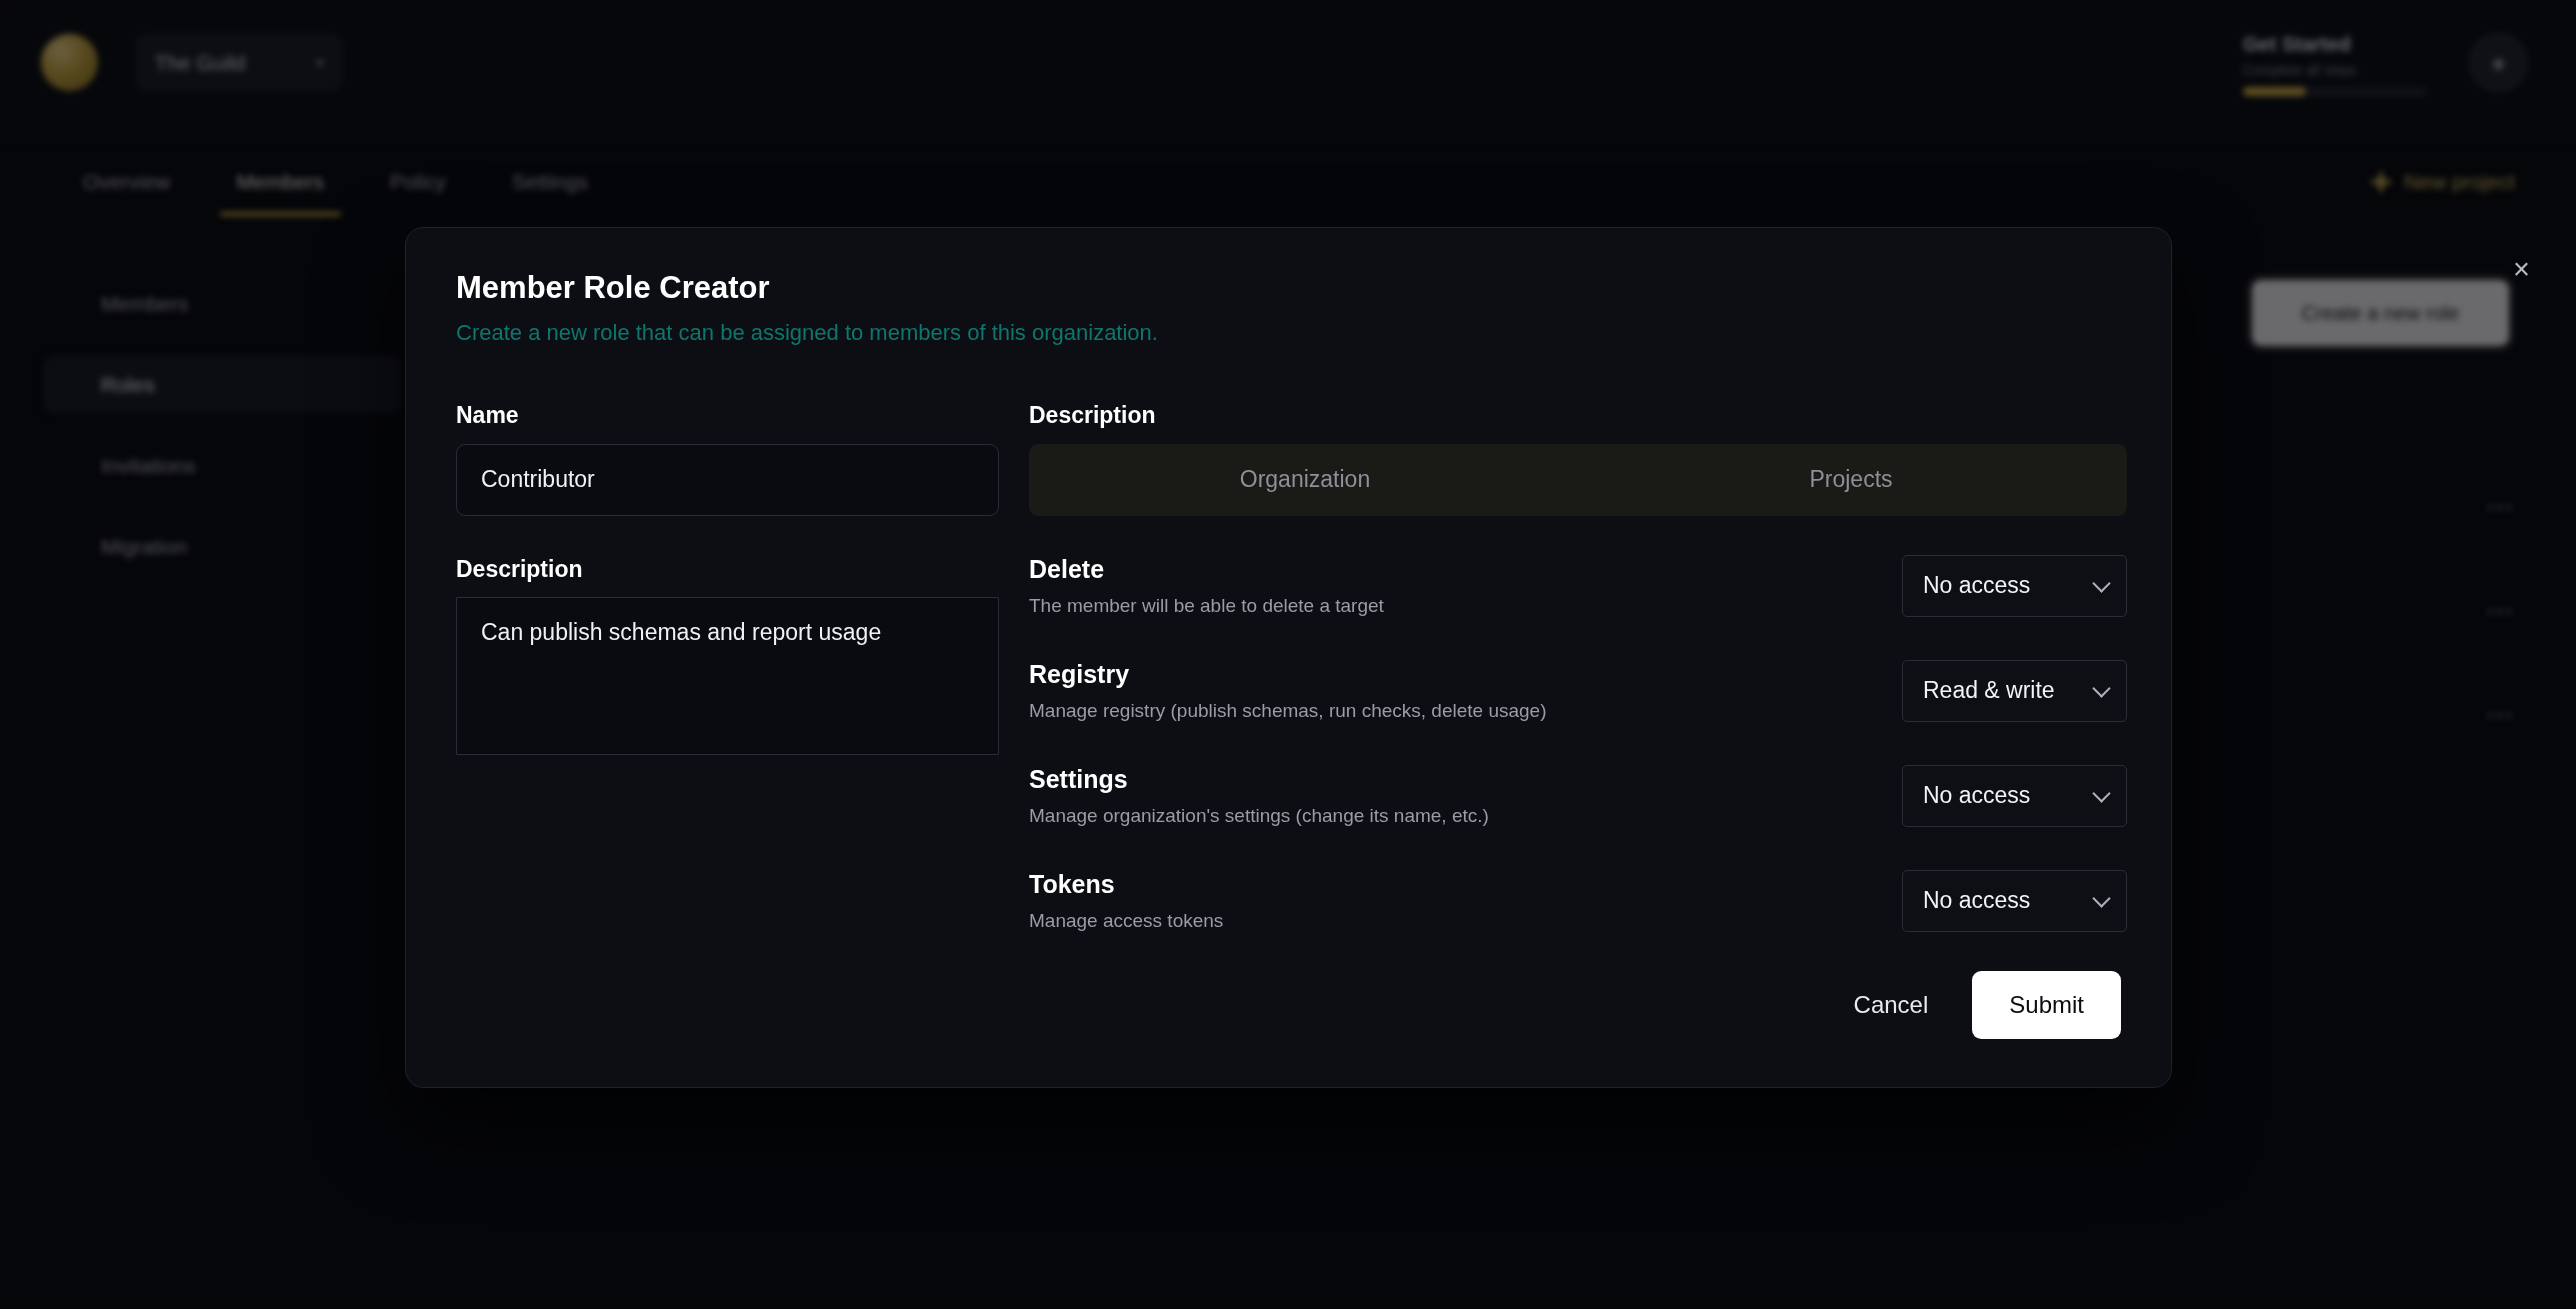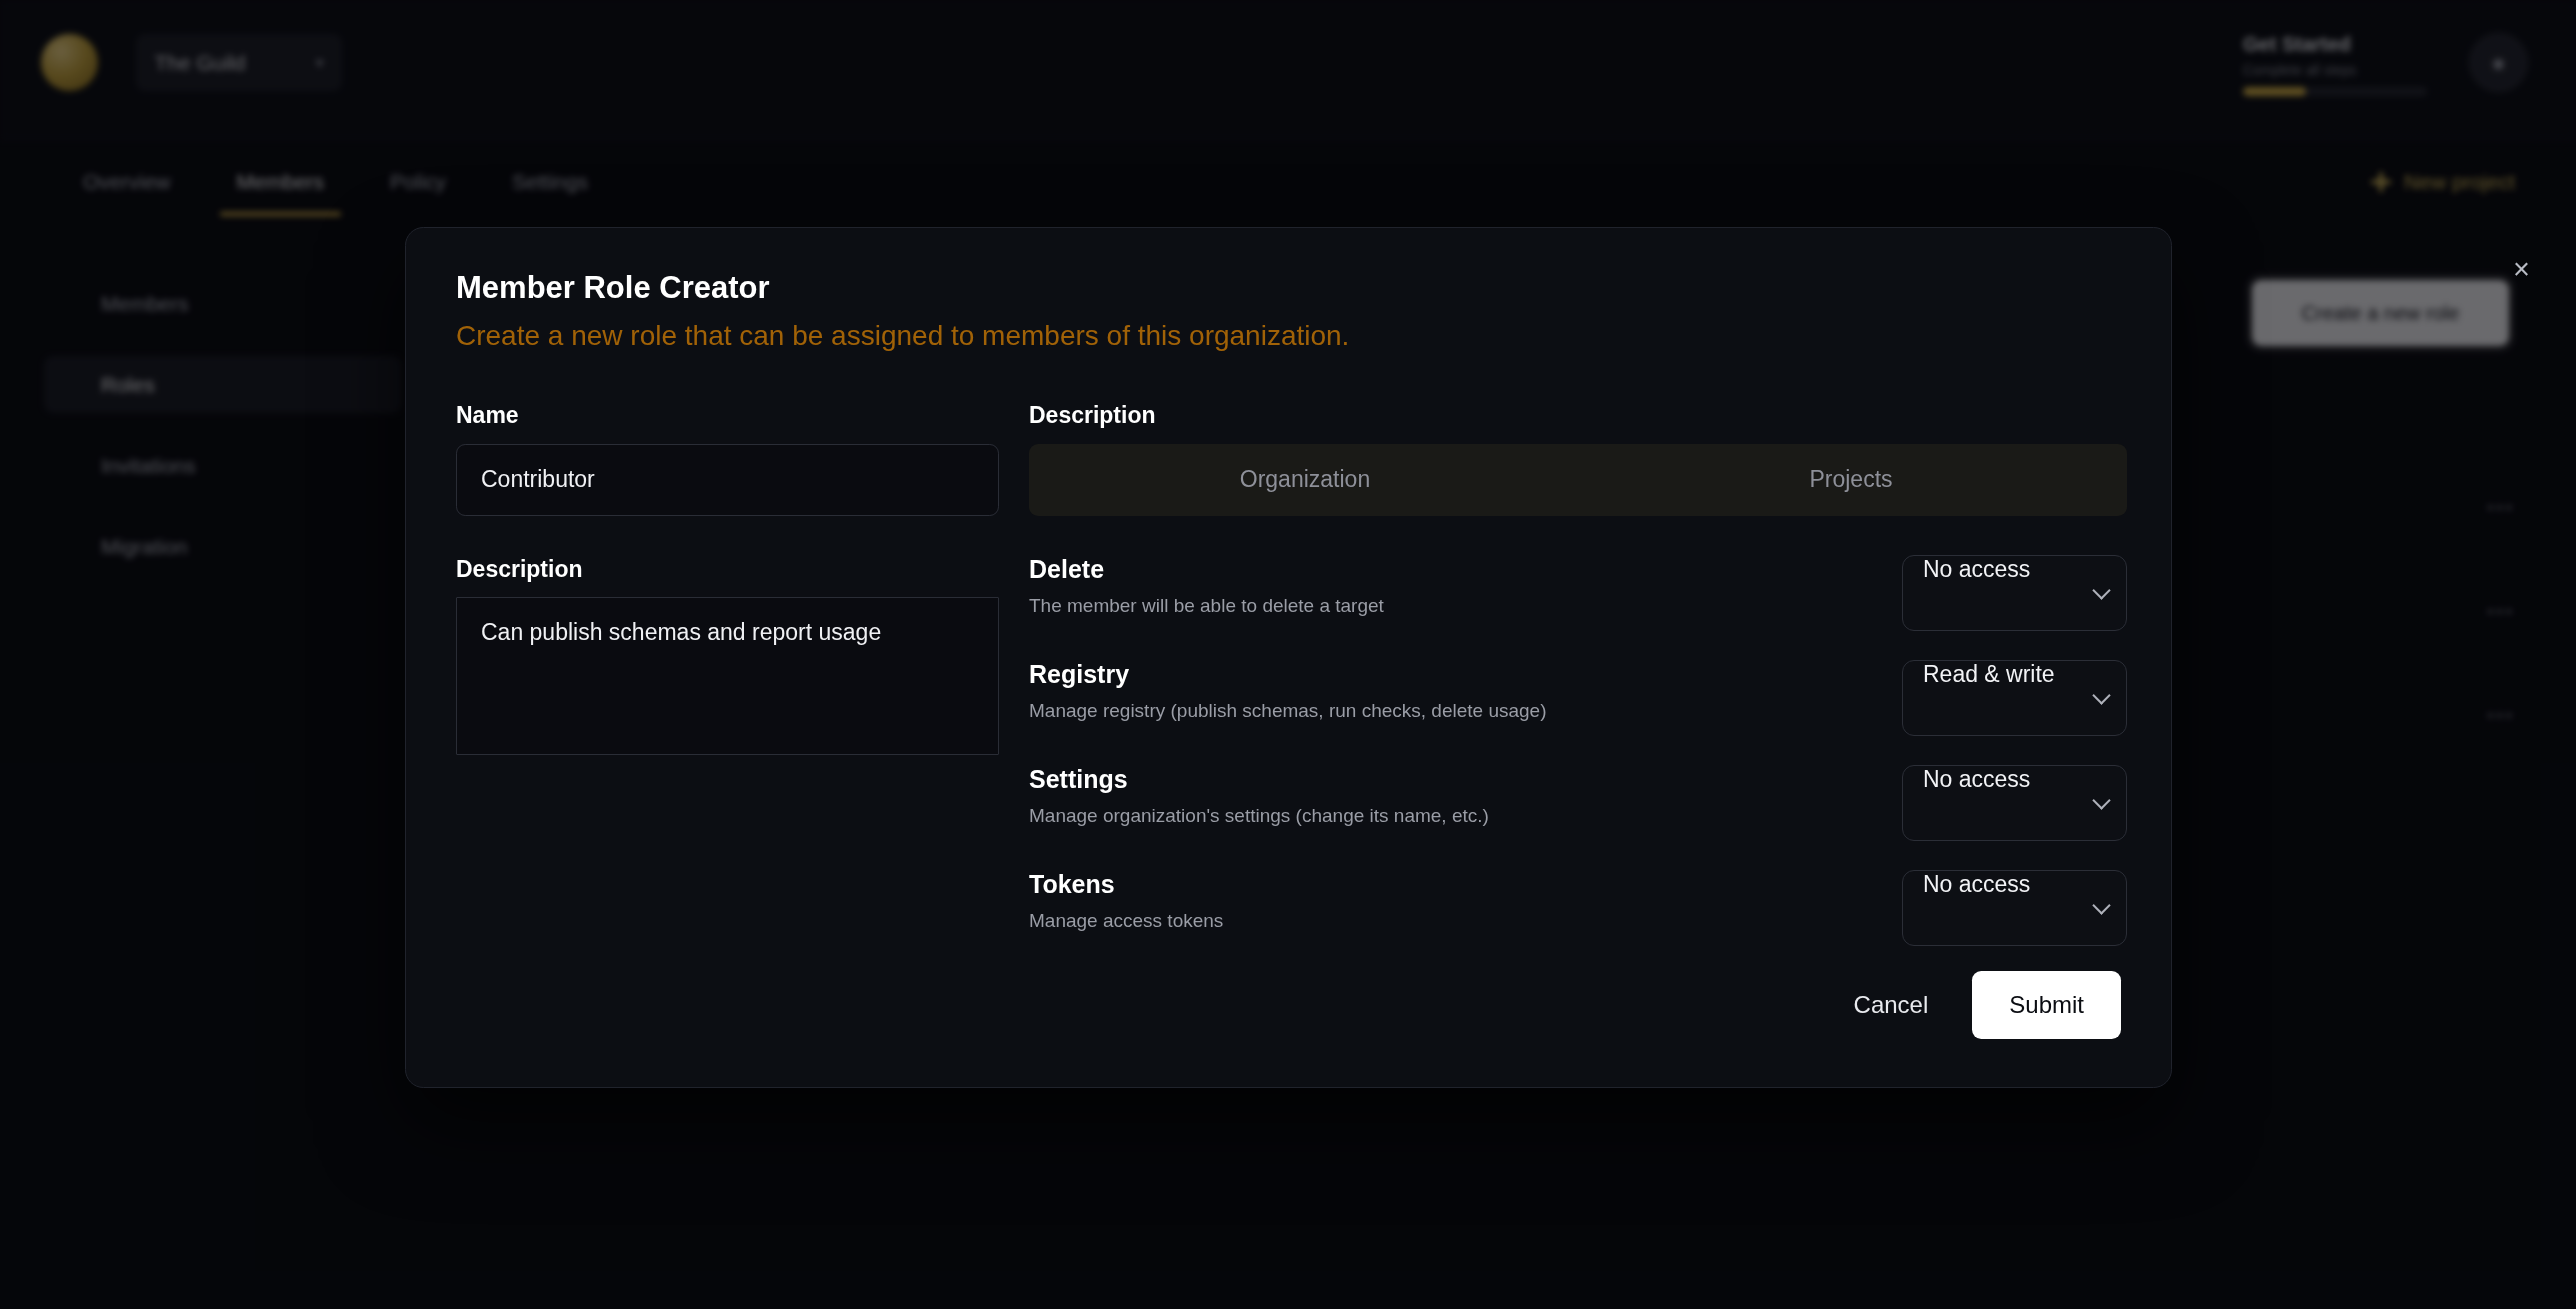--- a/index.html
+++ b/index.html
@@ -128,21 +128,21 @@
     color: #b8bbc4; font-size: 29px; line-height: 31px;
     text-align: center; cursor: pointer;
     background: none; border: none;
   }
   .modal-title {
     position: absolute; left: 50px; top: 42px;
     color: #ffffff; font-size: 31px; font-weight: 700;
   }
   .modal-sub {
     position: absolute; left: 50px; top: 92px;
-    color: #a16207; font-size: 28px;
+    color: #0f766e; font-size: 22px;
   }
 
   .label {
     color: #ffffff; font-size: 23px; font-weight: 700;
   }
 
   
   .left-col { position: absolute; left: 50px; top: 174px; width: 543px; }
   .field-label { margin-bottom: 14.7px; }
   .text-input {
@@ -180,24 +180,24 @@
 
   .perm-list { margin-top: 39px; }
   .perm-row {
     display: flex; align-items: flex-start; justify-content: space-between;
     height: 105px;
   }
   .perm-name { color: #ffffff; font-size: 25px; font-weight: 700; }
   .perm-desc { color: #9a9da6; font-size: 19px; margin-top: 11px; }
   .select {
     position: relative;
-    width: 225px; height: 76px; border-radius: 12px;
+    width: 225px; height: 62px; border-radius: 5px;
     background: #0d0f14; border: 0.9px solid #2b2e37;
     color: #f2f3f6; font-size: 23px;
-    display: flex; padding: 0 20px;
+    display: flex; align-items: center; padding: 0 20px;
     flex: none; cursor: pointer;
   }
   .select .chev {
     position: absolute; right: 18.4px; top: 50%;
     width: 13px; height: 13px; margin-top: -8.3px;
     border-right: 2.8px solid #aeb1ba; border-bottom: 2.8px solid #aeb1ba;
     transform: rotate(45deg);
   }
 
   .actions {

